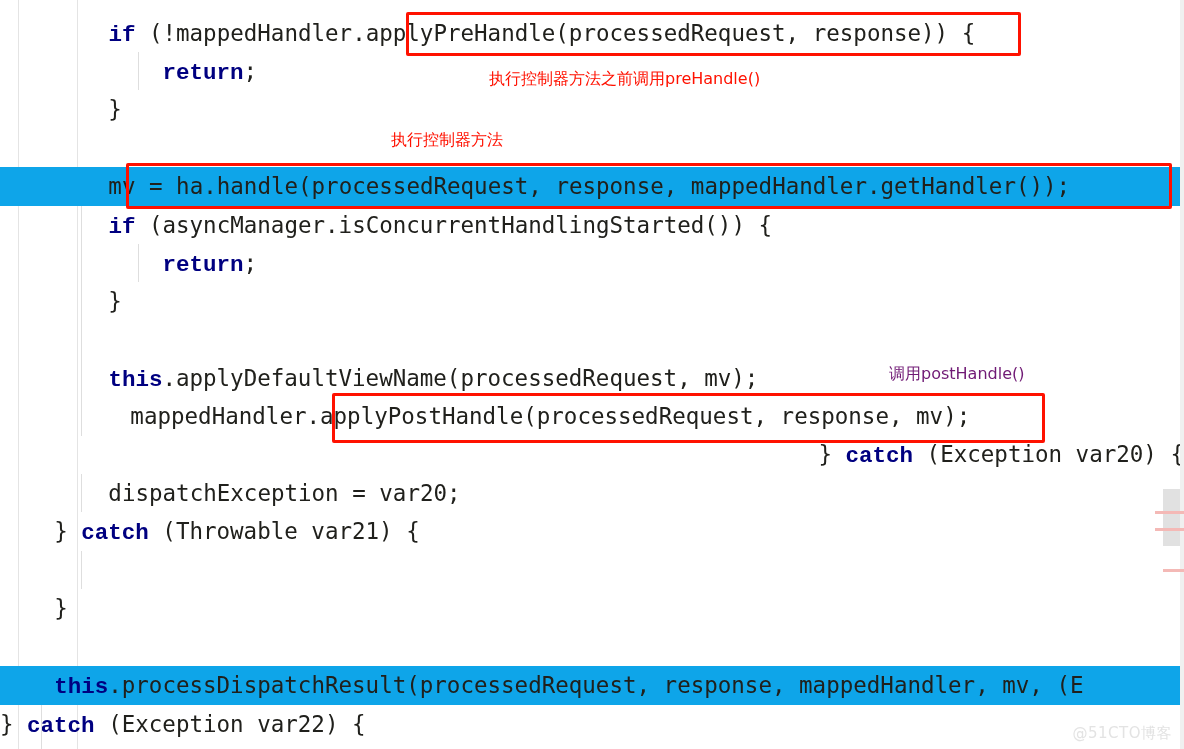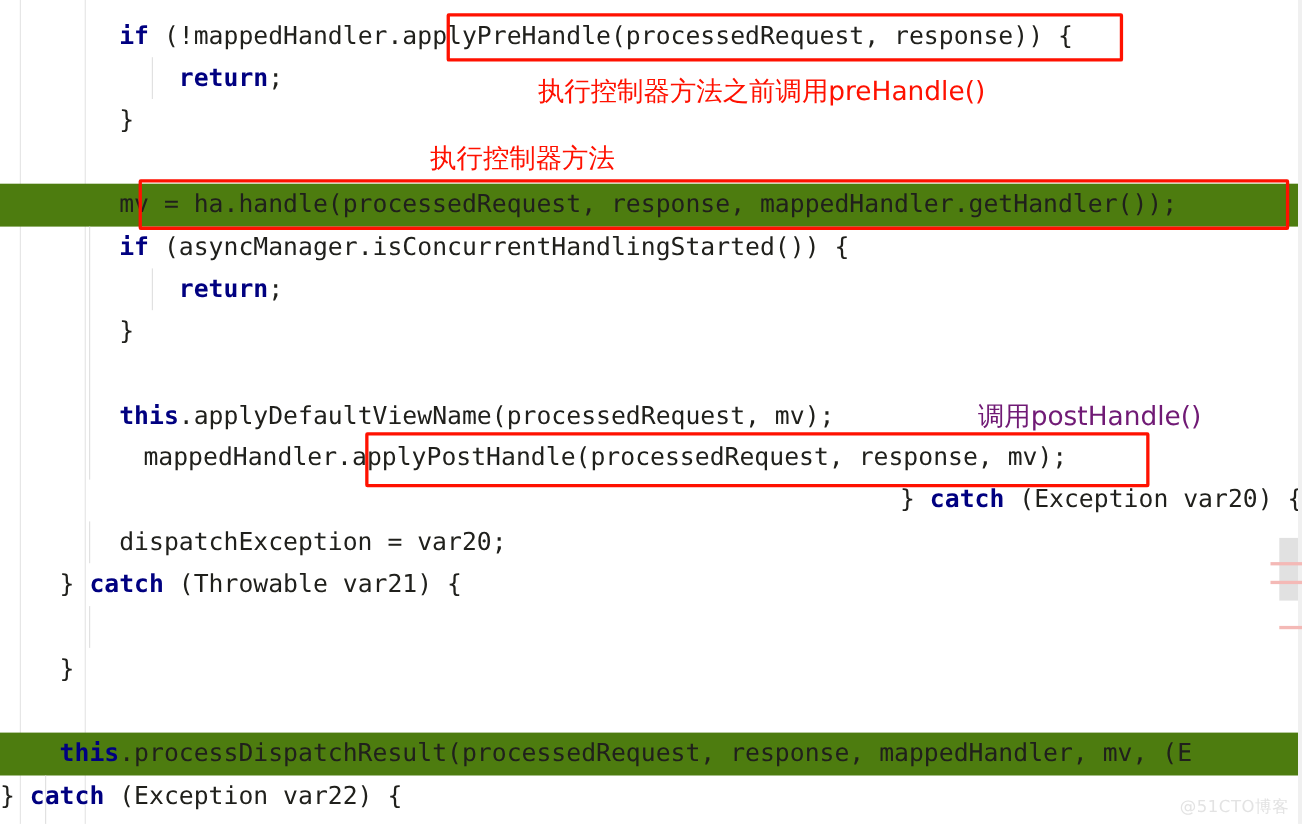--- a/index.html
+++ b/index.html
@@ -45,25 +45,25 @@
     white-space: pre;
     font-size: 22.5px;
     color: #20201c;
     letter-spacing: 0px;
   }
   .code-line .txt {
     display: inline-block;
     white-space: pre;
   }
   .line-hl {
-    background: #4d7c0f;
+    background: #0ea5e9;
   }
 
   
-  .kw  { color: #000080; font-weight: bold; }
+  .kw  { color: #000080; font-weight: bold; font-family: Liberation Mono, monospace; }
   .str { color: #008000; font-weight: bold; }
   .pl  { color: #20201c; }
 
   
   .indent-guide {
     position: absolute;
     width: 1px;
     background: #dedede;
   }
 
@@ -74,21 +74,21 @@
     box-sizing: border-box;
     border-radius: 2px;
     pointer-events: none;
   }
 
   
   .annot {
     position: absolute;
     color: #ff1100;
     font-family: "DejaVu Sans", "Liberation Sans", sans-serif;
-    font-size: 24px;
+    font-size: 16px;
     white-space: nowrap;
     line-height: 1;
   }
 
   
   #scroll-track {
     position: absolute;
     right: 0;
     top: 0;
     width: 4px;

